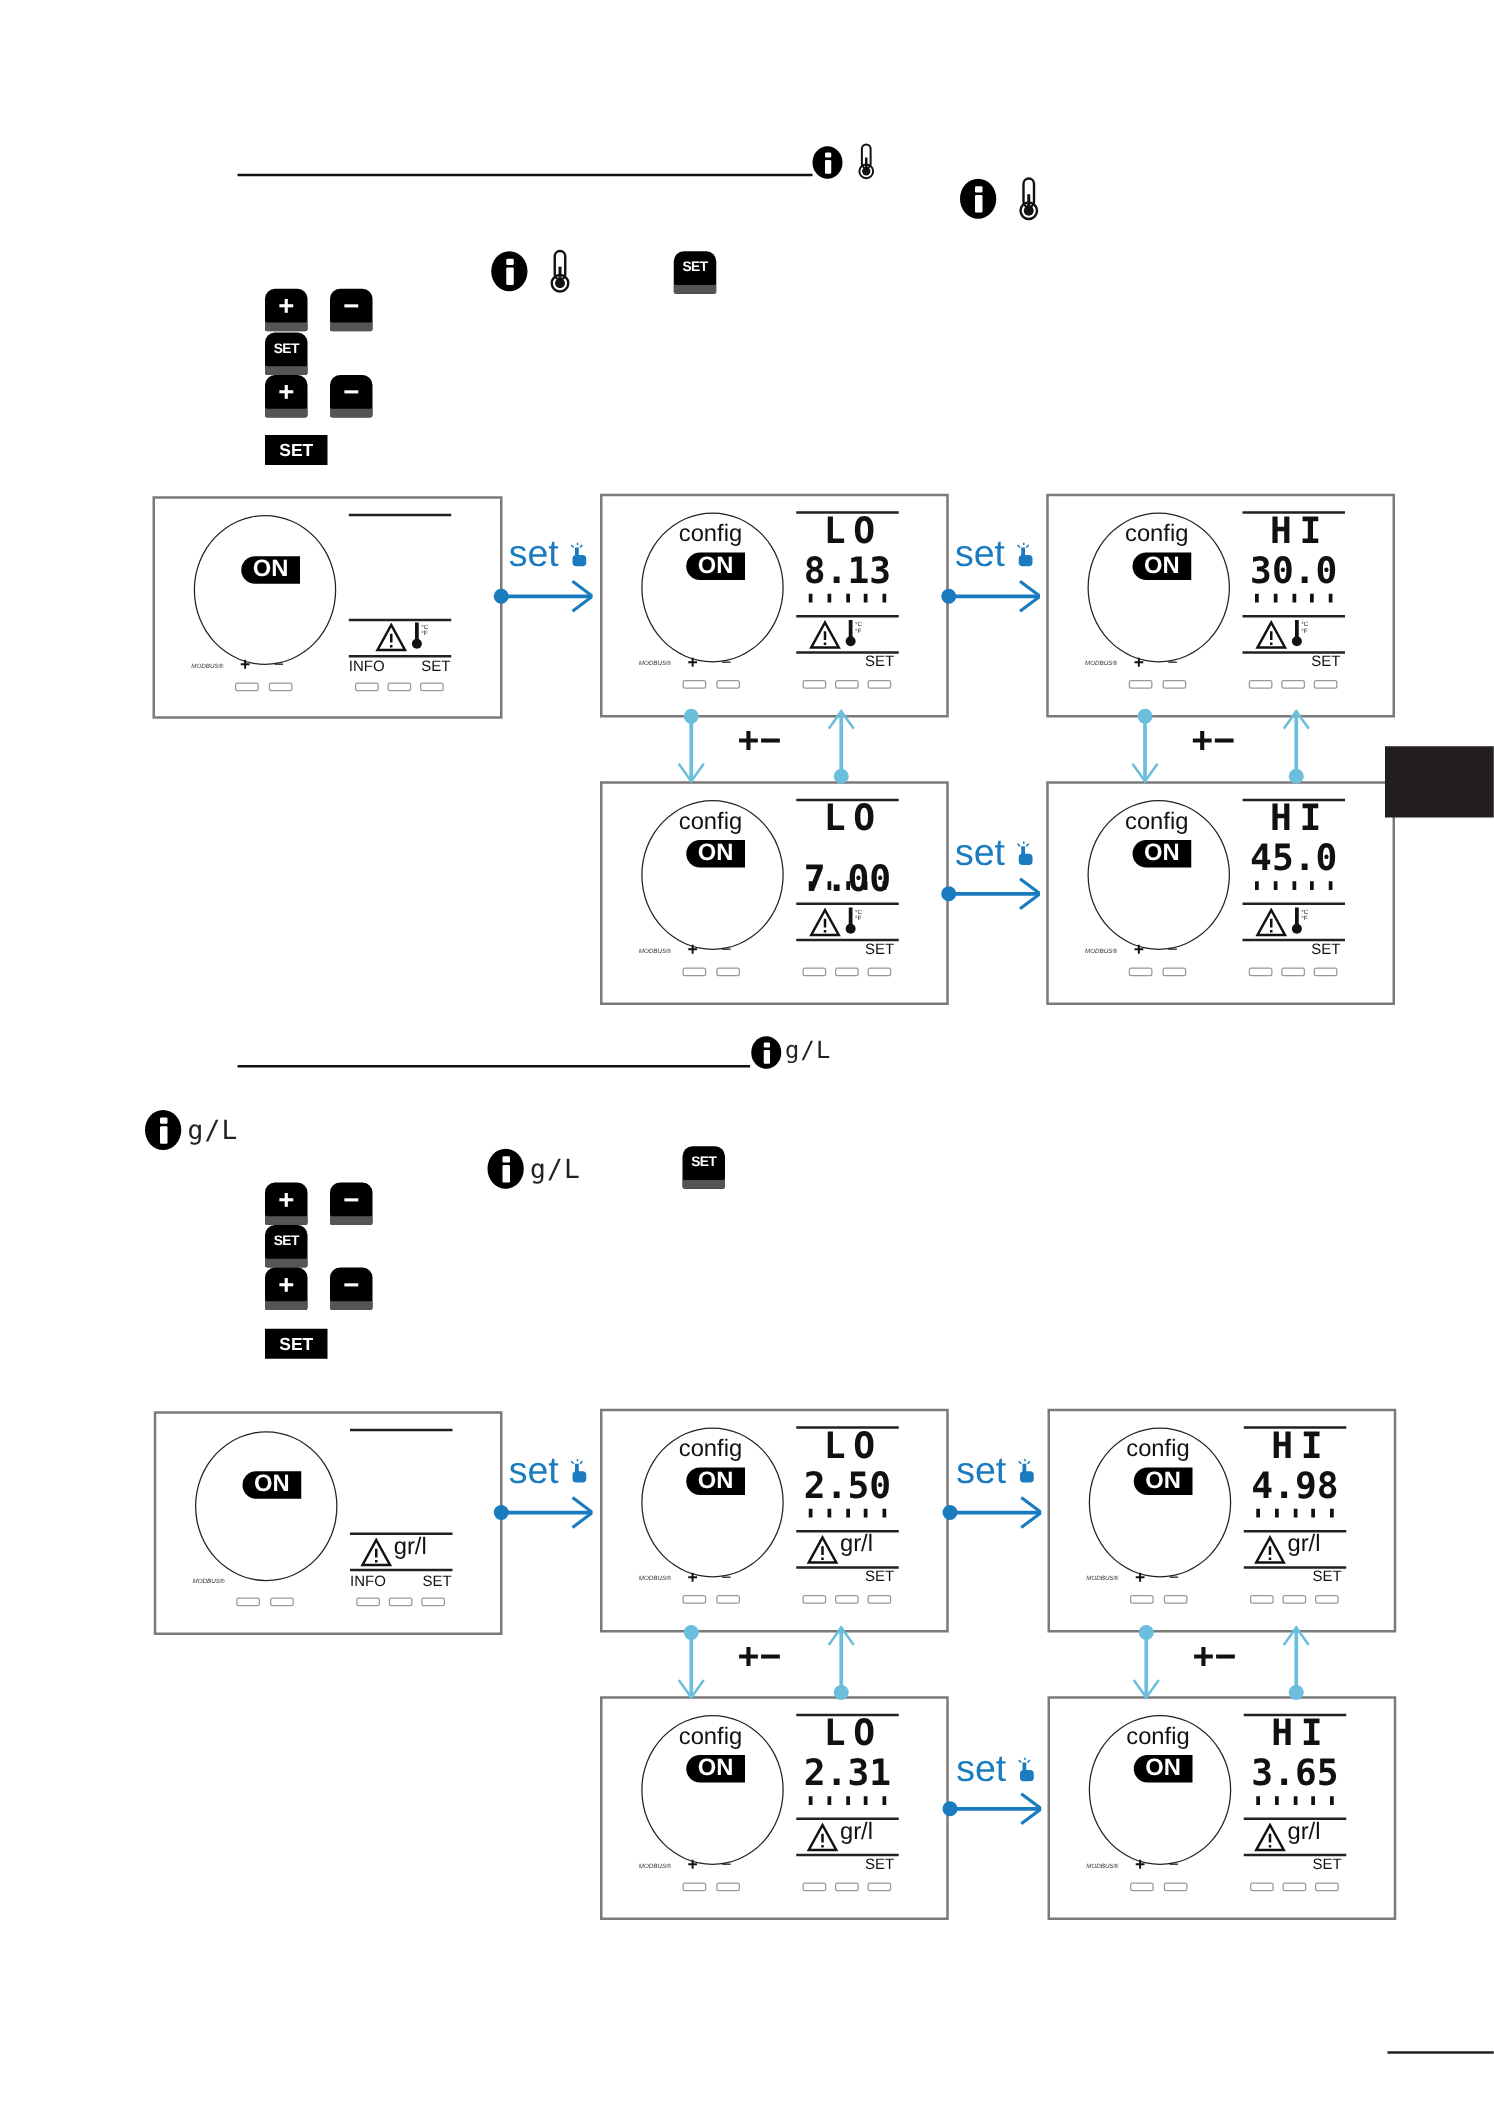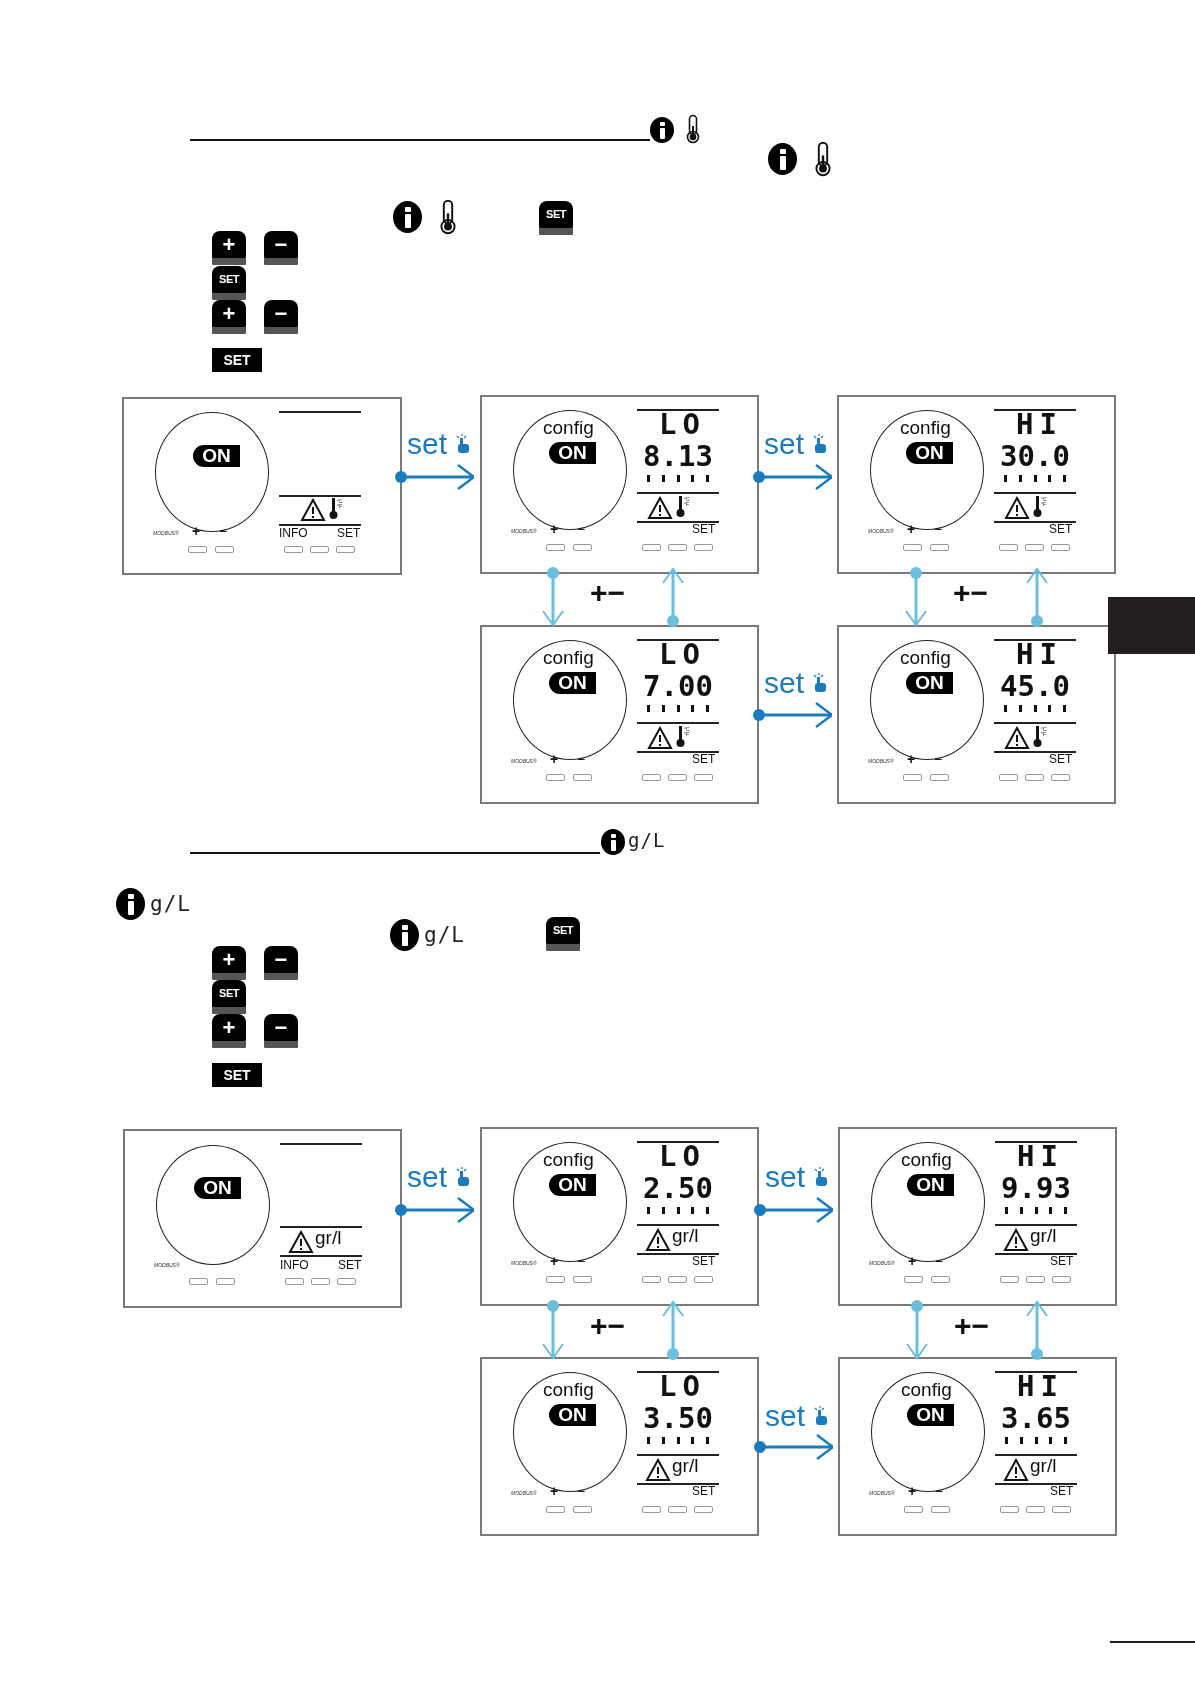--- a/index.html
+++ b/index.html
@@ -196,21 +196,21 @@
       <div class="btn" style="left:160px;top:147px;"></div>
       <div class="btn" style="left:186px;top:147px;"></div>
       <div class="btn" style="left:212px;top:147px;"></div>
     </div>
     <div class="panel" style="left: 480px; top: 625px; width: 279px; height: 179px;">
       <div class="dial" style="left:31px;top:13px;"></div>
       <div class="cfg" style="left:61px;top:20px;">config</div>
       <div class="on" style="top:45px;">ON</div>
       <div class="topline" style="left:155px;"></div>
       <div class="lcd-top" style="left:160px;top:12px;">LO</div>
-      <div class="lcd-val" style="left:155px;top:43px;">7.00</div>
+      <div class="lcd-val" style="left:155px;top:60px;">7.00</div>
       <div class="dots" style="left:165px;top:78px;">
         <span></span>
         <span></span>
         <span></span>
         <span></span>
         <span></span>
       </div>
       <div class="midline" style="left:155px;top:95px;"></div>
       <svg class="warn" style="left:165px;top:99px;" viewBox="0 0 26 24">
         <path d="M13 2 L24 22 L2 22 Z" fill="none" stroke="#111" stroke-width="2"></path>
@@ -302,21 +302,21 @@
       <div class="btn" style="left:160px;top:147px;"></div>
       <div class="btn" style="left:186px;top:147px;"></div>
       <div class="btn" style="left:212px;top:147px;"></div>
     </div>
     <div class="panel" style="left: 838px; top: 1127px; width: 279px; height: 179px;">
       <div class="dial" style="left:31px;top:13px;"></div>
       <div class="cfg" style="left:61px;top:20px;">config</div>
       <div class="on" style="top:45px;">ON</div>
       <div class="topline" style="left:155px;"></div>
       <div class="lcd-top" style="left:160px;top:12px;">HI</div>
-      <div class="lcd-val" style="left:155px;top:43px;">9.93</div>
+      <div class="lcd-val" style="left:155px;top:43px;">4.98</div>
       <div class="dots" style="left:165px;top:78px;">
         <span></span>
         <span></span>
         <span></span>
         <span></span>
         <span></span>
       </div>
       <div class="midline" style="left:155px;top:95px;"></div>
       <svg class="warn" style="left:163px;top:99px;" viewBox="0 0 26 24">
         <path d="M13 2 L24 22 L2 22 Z" fill="none" stroke="#111" stroke-width="2"></path>
@@ -334,21 +334,21 @@
       <div class="btn" style="left:160px;top:147px;"></div>
       <div class="btn" style="left:186px;top:147px;"></div>
       <div class="btn" style="left:212px;top:147px;"></div>
     </div>
     <div class="panel" style="left: 480px; top: 1357px; width: 279px; height: 179px;">
       <div class="dial" style="left:31px;top:13px;"></div>
       <div class="cfg" style="left:61px;top:20px;">config</div>
       <div class="on" style="top:45px;">ON</div>
       <div class="topline" style="left:155px;"></div>
       <div class="lcd-top" style="left:160px;top:12px;">LO</div>
-      <div class="lcd-val" style="left:155px;top:43px;">3.50</div>
+      <div class="lcd-val" style="left:155px;top:43px;">2.31</div>
       <div class="dots" style="left:165px;top:78px;">
         <span></span>
         <span></span>
         <span></span>
         <span></span>
         <span></span>
       </div>
       <div class="midline" style="left:155px;top:95px;"></div>
       <svg class="warn" style="left:163px;top:99px;" viewBox="0 0 26 24">
         <path d="M13 2 L24 22 L2 22 Z" fill="none" stroke="#111" stroke-width="2"></path>

